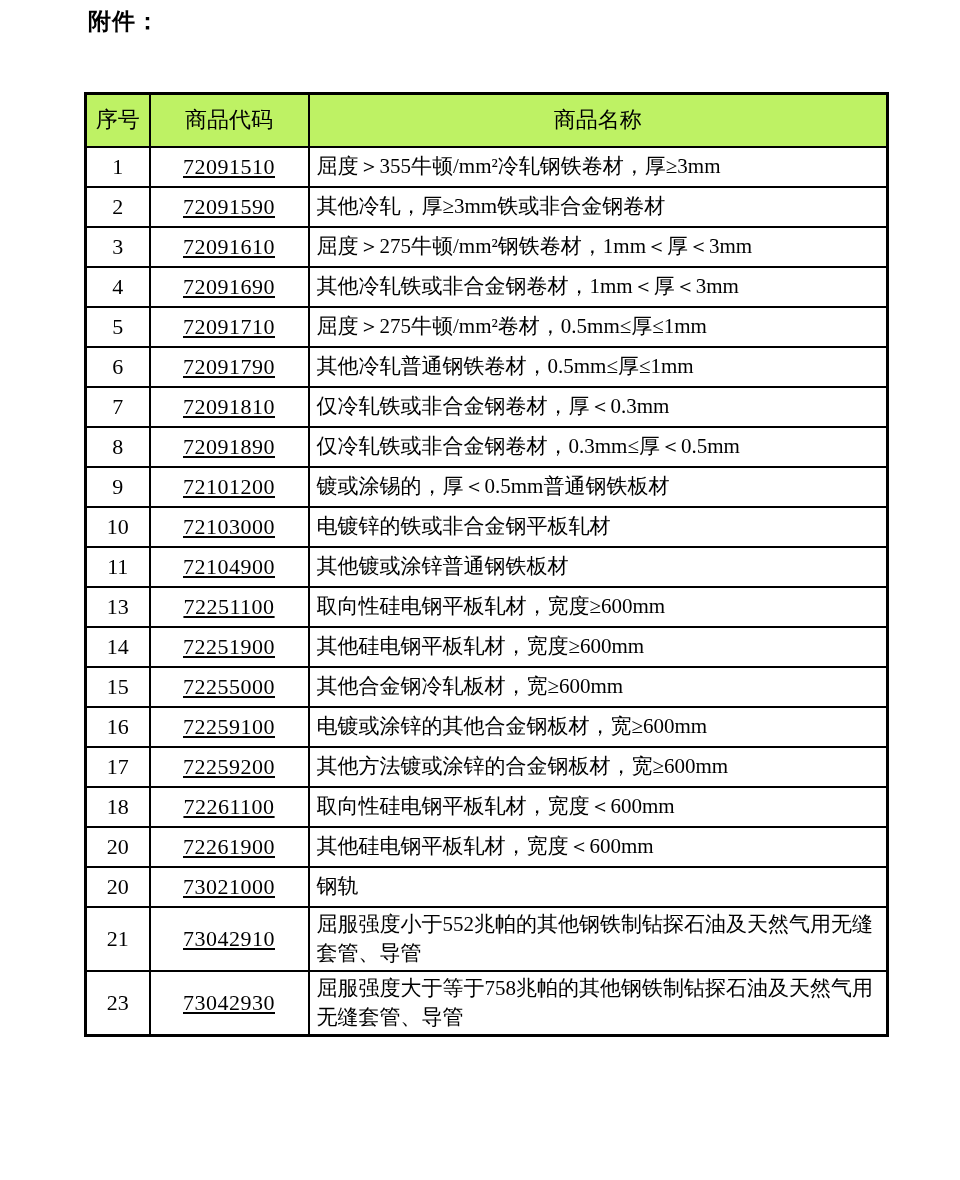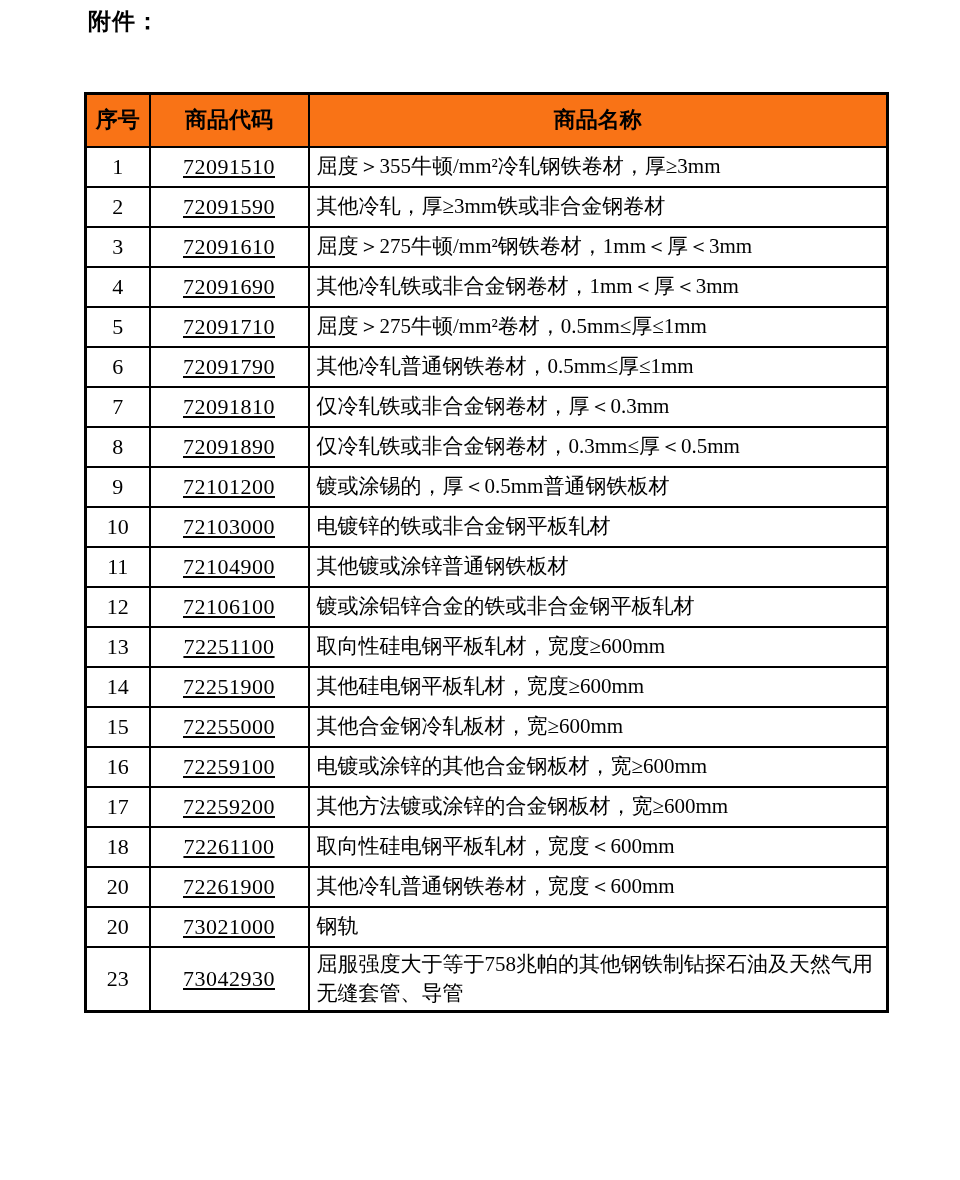--- a/index.html
+++ b/index.html
@@ -46,24 +46,24 @@
   }
   table.products, table.products th, table.products td {
     border: 2px solid #000;
   }
   table.products {
     border: 3px solid #000;
   }
   table.products th {
     height: 53px;
     font-size: 22px;
-    font-weight: bold;
+    font-weight: normal;
     text-align: center;
     padding: 0;
-    background: #f97316;
+    background: #bef264;
   }
   table.products col.c-no   { width: 64px; }
   table.products col.c-code { width: 159px; }
   table.products col.c-name { width: 579px; }
   table.products td {
     height: 40px;
     font-size: 21px;
     line-height: 29px;
     padding: 2px 4px;
     vertical-align: middle;
@@ -156,25 +156,20 @@
           <td>10</td>
           <td>72103000</td>
           <td>电镀锌的铁或非合金钢平板轧材</td>
         </tr>
         <tr>
           <td>11</td>
           <td>72104900</td>
           <td>其他镀或涂锌普通钢铁板材</td>
         </tr>
         <tr>
-          <td>12</td>
-          <td>72106100</td>
-          <td>镀或涂铝锌合金的铁或非合金钢平板轧材</td>
-        </tr>
-        <tr>
           <td>13</td>
           <td>72251100</td>
           <td>取向性硅电钢平板轧材，宽度≥600mm</td>
         </tr>
         <tr>
           <td>14</td>
           <td>72251900</td>
           <td>其他硅电钢平板轧材，宽度≥600mm</td>
         </tr>
         <tr>
@@ -193,28 +188,33 @@
           <td>其他方法镀或涂锌的合金钢板材，宽≥600mm</td>
         </tr>
         <tr>
           <td>18</td>
           <td>72261100</td>
           <td>取向性硅电钢平板轧材，宽度＜600mm</td>
         </tr>
         <tr>
           <td>20</td>
           <td>72261900</td>
-          <td>其他冷轧普通钢铁卷材，宽度＜600mm</td>
+          <td>其他硅电钢平板轧材，宽度＜600mm</td>
         </tr>
         <tr>
           <td>20</td>
           <td>73021000</td>
           <td>钢轨</td>
         </tr>
         <tr>
+          <td>21</td>
+          <td>73042910</td>
+          <td>屈服强度小于552兆帕的其他钢铁制钻探石油及天然气用无缝套管、导管</td>
+        </tr>
+        <tr>
           <td>23</td>
           <td>73042930</td>
           <td>屈服强度大于等于758兆帕的其他钢铁制钻探石油及天然气用无缝套管、导管</td>
         </tr>
       </tbody>
   </table>
 
 </div>
 
 </body></html>

